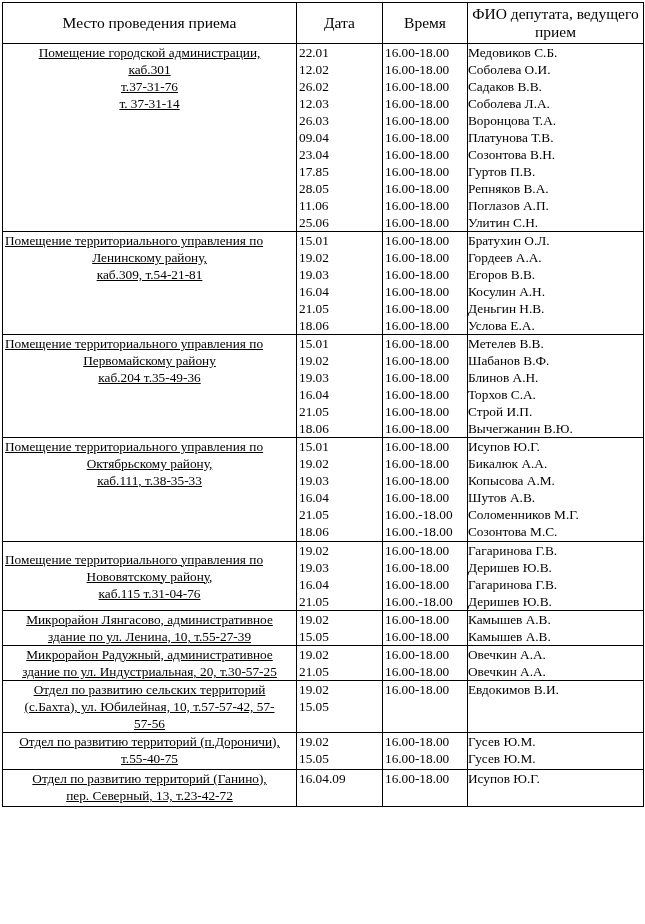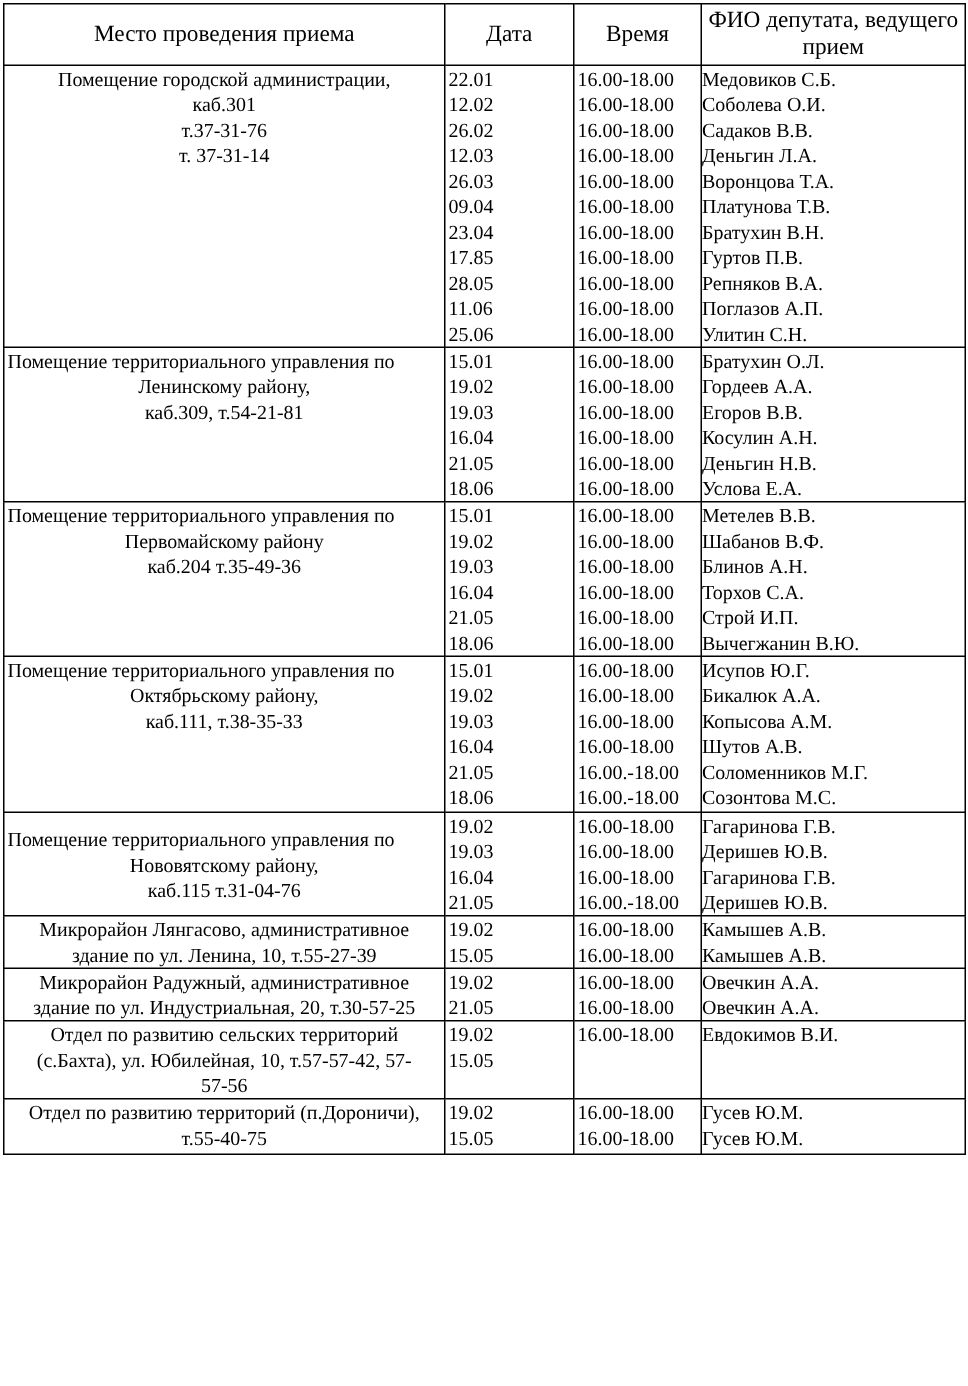--- a/index.html
+++ b/index.html
@@ -13,21 +13,21 @@
   }
   table.schedule td, table.schedule th {
     border: 1px solid #000; padding: 0; vertical-align: top;
     font-weight: normal;
   }
   th { text-align: center; vertical-align: middle !important; font-size: 15.5px; line-height: 18px; height: 40px; }
   col.c1 { width: 294px; }
   col.c2 { width: 86px; }
   col.c3 { width: 85px; }
   col.c4 { width: 176px; }
-  .place { text-align: center; padding: 0 2px !important; }
+  .place { text-align: center; padding: 0 2px !important; text-decoration: underline; }
   .line { display: block; white-space: nowrap; height: 17px; }
   .dates .line, .times .line { padding-left: 2px; }
   .names .line { text-align: left; }
   .place-text { display: block; }
 </style>
 </head>
 <body>
 
 <table class="schedule">
   <colgroup>
@@ -75,24 +75,24 @@
           <span class="line">16.00-18.00</span>
           <span class="line">16.00-18.00</span>
           <span class="line">16.00-18.00</span>
           <span class="line">16.00-18.00</span>
           <span class="line">16.00-18.00</span>
         </td>
         <td class="names">
           <span class="line">Медовиков С.Б.</span>
           <span class="line">Соболева О.И.</span>
           <span class="line">Садаков В.В.</span>
-          <span class="line">Деньгин Л.А.</span>
+          <span class="line">Соболева Л.А.</span>
           <span class="line">Воронцова Т.А.</span>
           <span class="line">Платунова Т.В.</span>
-          <span class="line">Братухин В.Н.</span>
+          <span class="line">Созонтова В.Н.</span>
           <span class="line">Гуртов П.В.</span>
           <span class="line">Репняков В.А.</span>
           <span class="line">Поглазов А.П.</span>
           <span class="line">Улитин С.Н.</span>
         </td>
       </tr>
       <tr style="height: 102px;">
         <td class="place">
           <span class="place-text" style="text-align: left;">Помещение территориального управления по</span>
           <span class="place-text">Ленинскому району,</span>
@@ -274,14 +274,29 @@
         </td>
         <td class="times">
           <span class="line">16.00-18.00</span>
           <span class="line">16.00-18.00</span>
         </td>
         <td class="names">
           <span class="line">Гусев Ю.М.</span>
           <span class="line">Гусев Ю.М.</span>
         </td>
       </tr>
+      <tr style="height: 37px;">
+        <td class="place">
+          <span class="place-text">Отдел по развитию территорий (Ганино),</span>
+          <span class="place-text">пер. Северный, 13, т.23-42-72</span>
+        </td>
+        <td class="dates">
+          <span class="line">16.04.09</span>
+        </td>
+        <td class="times">
+          <span class="line">16.00-18.00</span>
+        </td>
+        <td class="names">
+          <span class="line">Исупов Ю.Г.</span>
+        </td>
+      </tr>
     </tbody>
 </table>
 
 </body></html>

